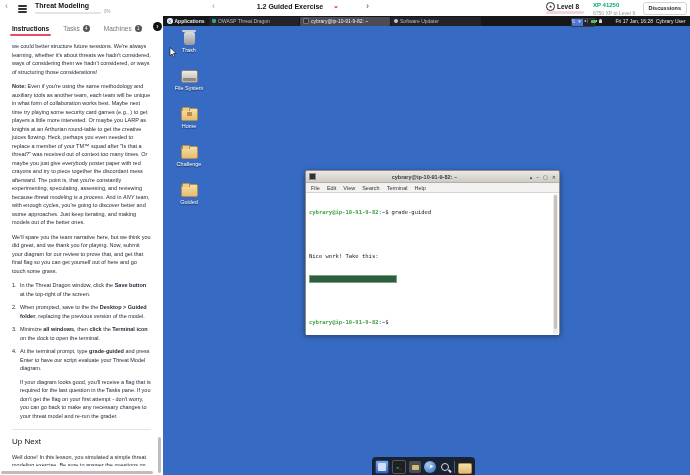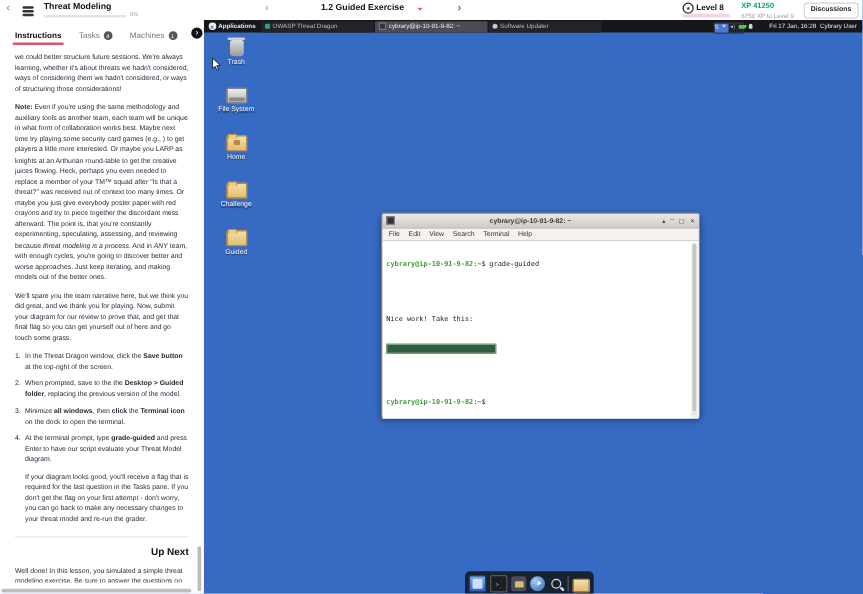--- a/index.html
+++ b/index.html
@@ -40,21 +40,21 @@
     display:flex;align-items:center;justify-content:center;}
   .collapse-btn{position:absolute;top:6px;right:1px;width:9px;height:9px;border-radius:50%;background:#111;color:#fff;
     font-size:7px;display:flex;align-items:center;justify-content:center;line-height:1;}
   .content{position:absolute;top:26px;left:12px;width:139px;height:424px;overflow:hidden;
     font-size:5.5px;line-height:8.5px;color:#242936;}
   .content p{margin:0 0 6px 0;}
   .step{position:relative;padding-left:8px;margin-bottom:5px;}
   .step-num{position:absolute;left:0;top:0;}
   .indent-p{padding-left:8px;}
   .divider{border:none;border-top:1px solid #e5e5e5;margin:9px 0 8px 0;}
-  .upnext-h{font-size:8px;font-weight:bold;color:#111;margin:0 0 6px 0;text-align:right;}
+  .upnext-h{font-size:8px;font-weight:normal;color:#111;margin:0 0 6px 0;}
   
   .panel-vscroll{position:absolute;right:2px;bottom:2px;width:3.5px;height:36px;background:#bdbdbd;border-radius:2px;z-index:25;}
   .panel-hscroll{position:absolute;left:1px;bottom:1px;width:152px;height:3.5px;background:#bdbdbd;border-radius:2px;z-index:25;}
   
   .desktop{position:absolute;left:163px;top:16px;width:527px;height:459px;background:var(--desktop-blue,#376bc3);overflow:hidden;}
   
   .taskbar{position:absolute;top:0;left:0;width:527px;height:10px;background:#16171b;display:flex;align-items:center;}
   .apps-btn{display:flex;align-items:center;gap:2px;padding:0 4px;height:100%;color:#eaeaea;font-size:5px;font-weight:bold;}
   .apps-logo{width:5.5px;height:5.5px;border-radius:50%;background:#e8eef6;color:#2f63b5;font-size:4px;
     display:flex;align-items:center;justify-content:center;font-weight:bold;}

